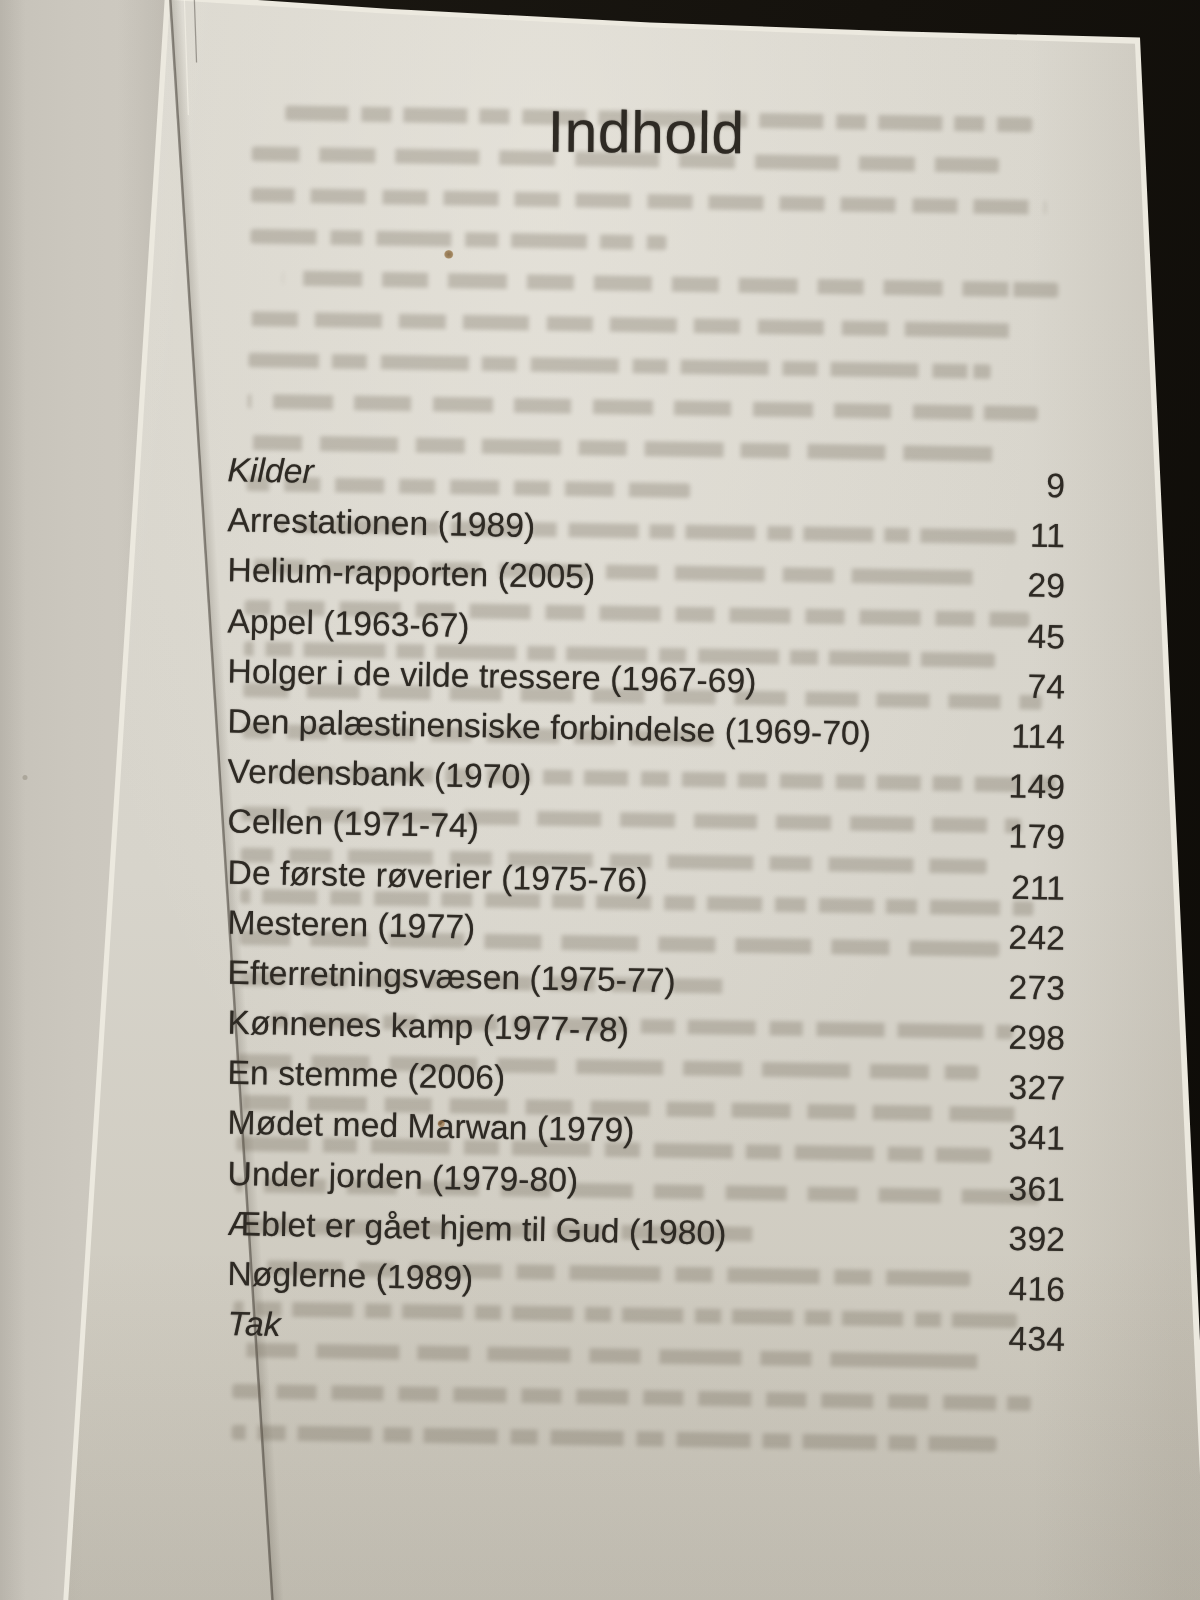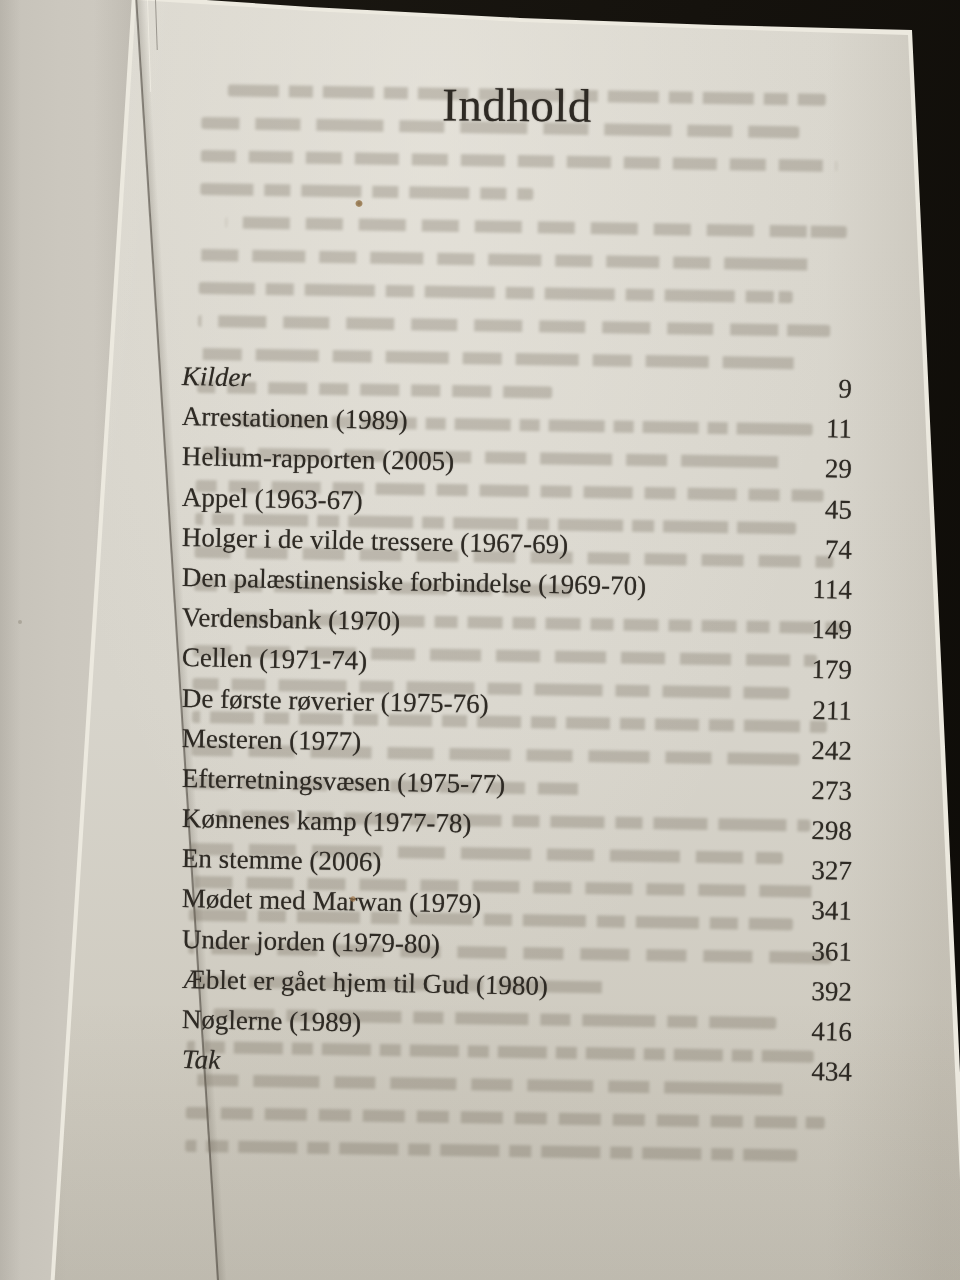--- a/index.html
+++ b/index.html
@@ -7,21 +7,21 @@
     --paper-dark:#c9c5ba;
     --facing:#cbc7be;
     --ink:#2e2a24;
     --bg:#15120d;
     --rim:#ece9df;
     --ghostc:rgba(104,95,79,.6);
   }
   html,body{margin:0;padding:0;background:#000;}
   .scene{
     position:relative;width:960px;height:1280px;overflow:hidden;
-    font-family:Liberation Serif, serif;
+    font-family:Liberation Sans, sans-serif;
     background:linear-gradient(115deg,#1c1913 0%,var(--bg) 45%,#0d0b07 100%);
   }
   
   .facing{
     position:absolute;left:0;top:0;width:170px;height:100%;
     background:linear-gradient(90deg,#c6c2b9 0%,var(--facing) 35%,#cfcbc2 100%);
   }
   .facing::after{
     content:"";position:absolute;inset:0;
     background:linear-gradient(90deg,rgba(60,54,45,.10) 0%,transparent 12%,transparent 55%,rgba(70,64,54,.16) 92%,rgba(70,64,54,.28) 100%);

